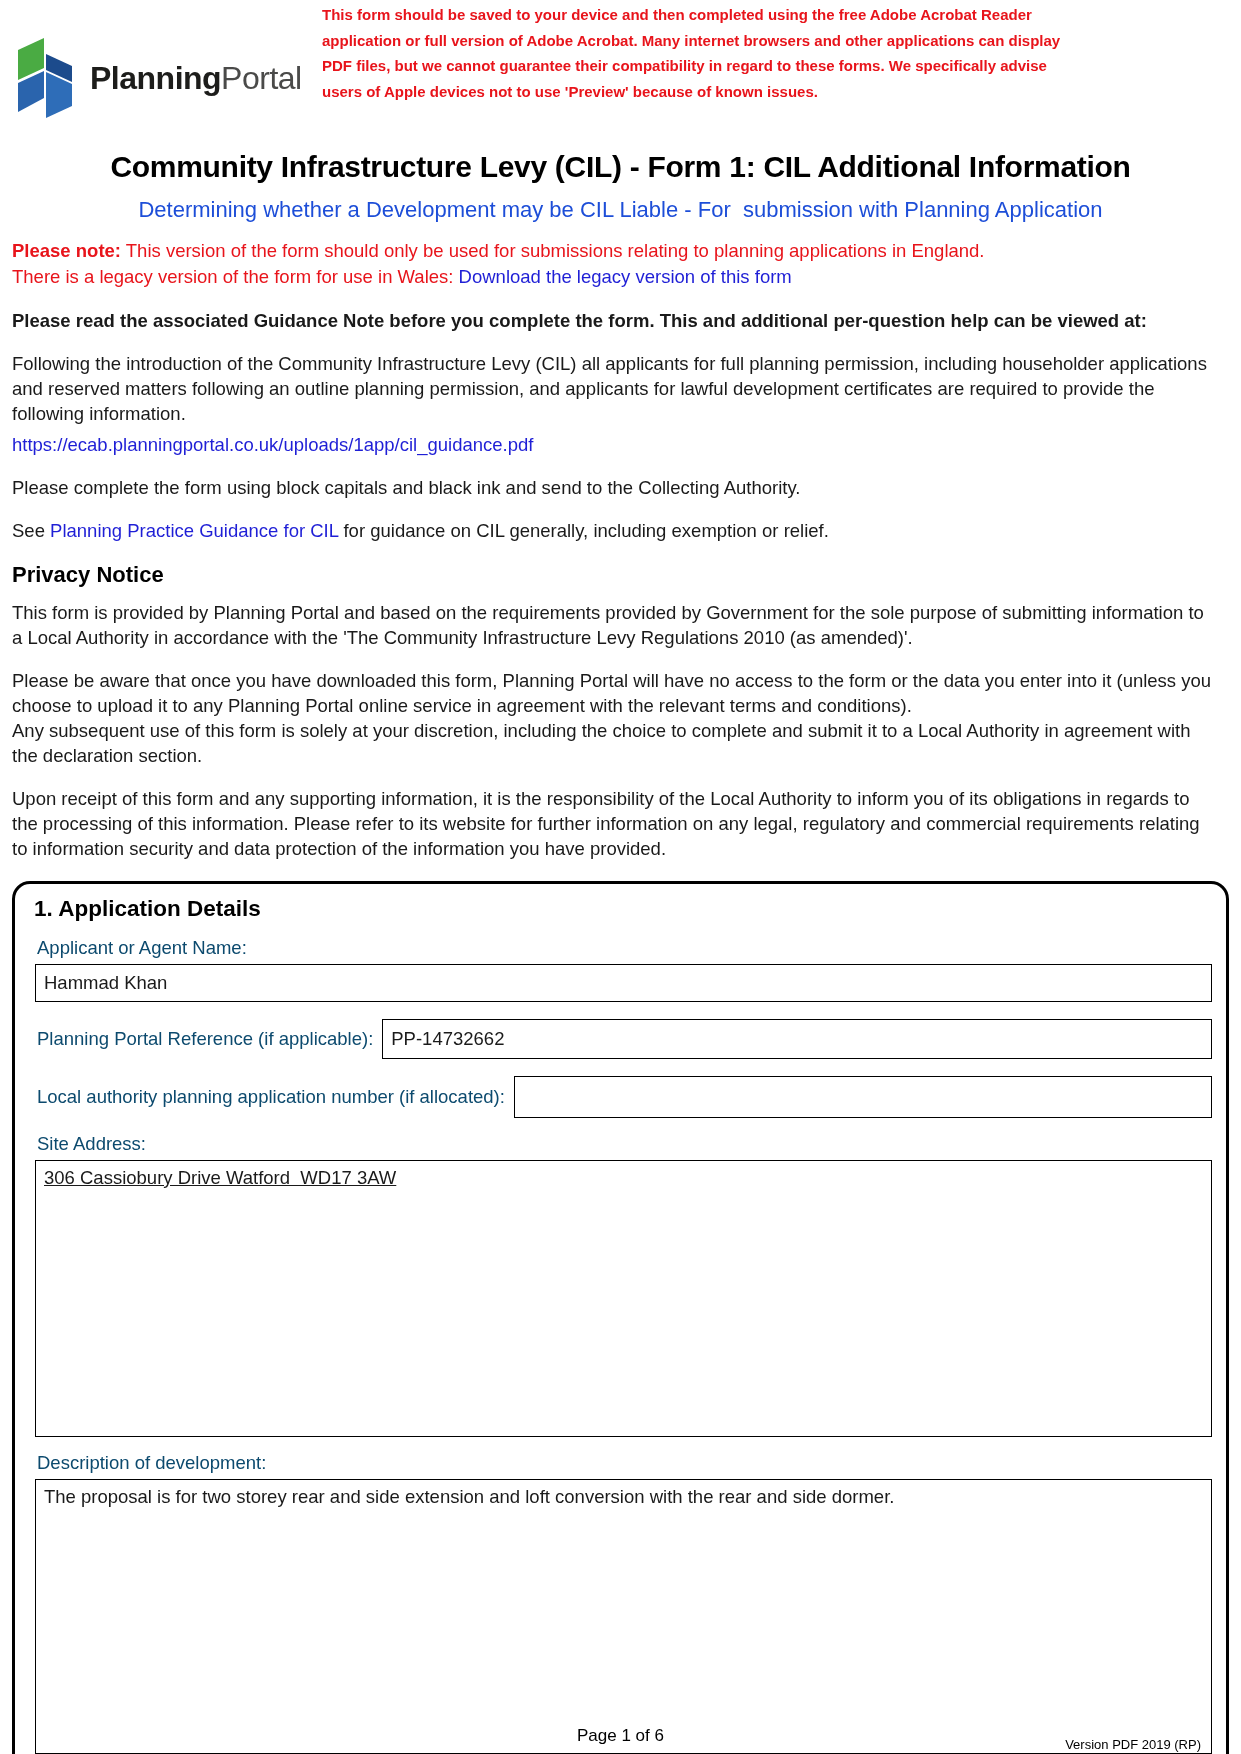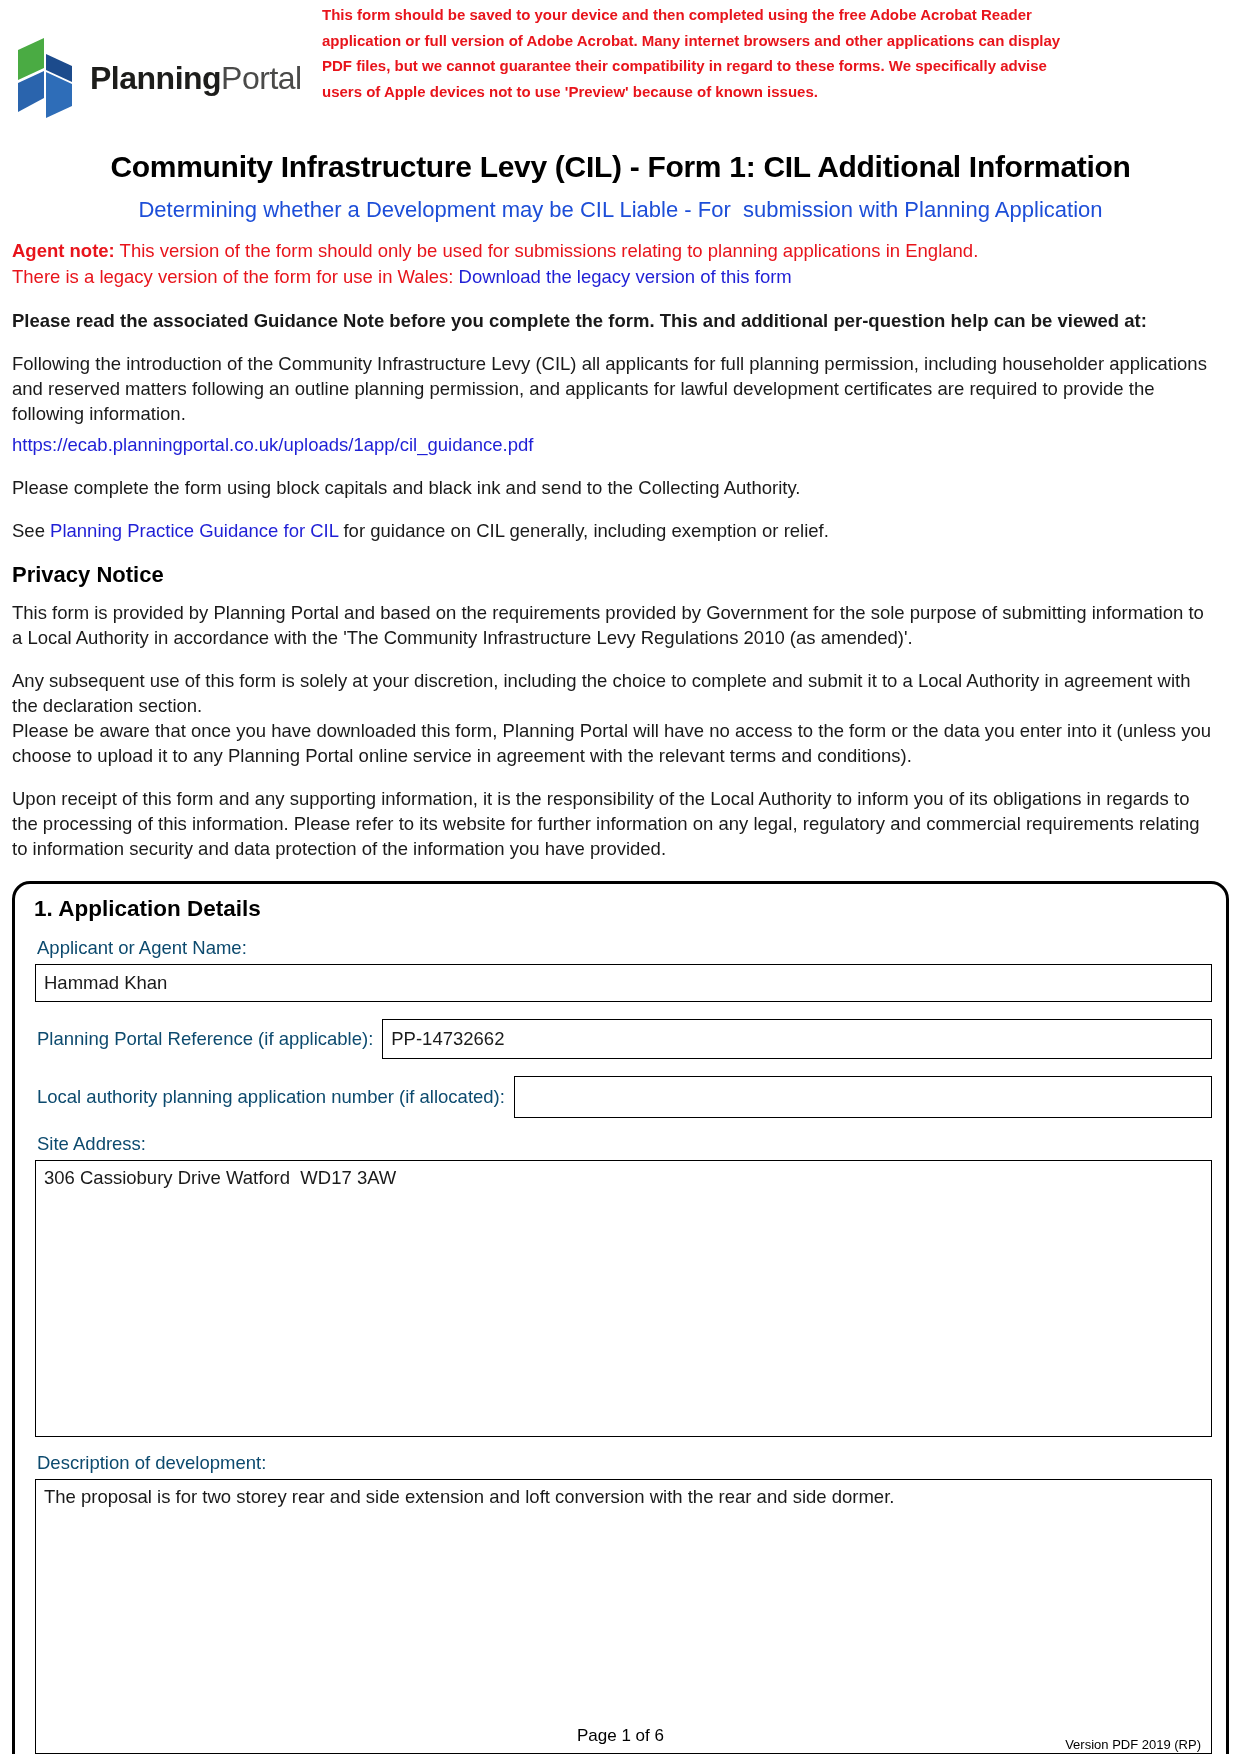--- a/index.html
+++ b/index.html
@@ -39,21 +39,21 @@
   .field-label { margin:15px 0 5px 9px; font-size:18.5px; color:#0c4a6e; }
   .input { border:1.6px solid #000; height:36px; font-size:18.5px; padding:0 8px;
            display:flex; align-items:center; background:#fff; margin-left:7px; margin-right:1px;
            white-space:pre-wrap; overflow:hidden; }
   .row { display:flex; align-items:center; margin-top:17px; }
   .row .field-label { margin:0 0 0 9px; white-space:nowrap; }
   .row .input { flex:1; margin-left:9px; height:38px; }
   .row.la .input { height:40px; }
   .textarea { border:1.6px solid #000; margin-left:7px; margin-right:1px; font-size:18.5px;
               line-height:24px; padding:5px 8px; white-space:pre-wrap; background:#fff; overflow:hidden; }
-  .textarea.site { height:265px; }
+  .textarea.site { height:265px;text-decoration:underline; }
   .textarea.desc { height:263px; }
 
   
   .footer { position:absolute; left:0; right:0; bottom:6px; height:22px; }
   .page-num { position:absolute; left:50%; transform:translateX(-50%); font-size:17px; color:#000; }
   .version { position:absolute; right:40px; top:11px; font-size:13px; color:#000; }
 </style>
 </head>
 <body>
 
@@ -69,40 +69,40 @@
       </svg>
       <div class="logo-text"><span class="logo-bold">Planning</span><span class="logo-light">Portal</span></div>
     </div>
     <p class="warning">This form should be saved to your device and then completed using the free Adobe Acrobat Reader application or full version of Adobe Acrobat. Many internet browsers and other applications can display PDF files, but we cannot guarantee their compatibility in regard to these forms. We specifically advise users of Apple devices not to use 'Preview' because of known issues.</p>
   </header>
 
   <h1 class="title">Community Infrastructure Levy (CIL) - Form 1: CIL Additional Information</h1>
   <h2 class="subtitle">Determining whether a Development may be CIL Liable - For  submission with Planning Application</h2>
 
   <div class="note">
-    <span class="red bold">Agent note:</span>
+    <span class="red bold">Please note:</span>
     <span class="red">This version of the form should only be used for submissions relating to planning applications in England.</span><br>
     <span class="red">There is a legacy version of the form for use in Wales:</span>
     <a class="link">Download the legacy version of this form</a>
   </div>
 
   <p class="body bold">Please read the associated Guidance Note before you complete the form. This and additional per-question help can be viewed at:</p>
 
   <p class="body">Following the introduction of the Community Infrastructure Levy (CIL) all applicants for full planning permission, including householder applications and reserved matters following an outline planning permission, and applicants for lawful development certificates are required to provide the following information.</p>
   <p class="body small-gap"><a class="link">https://ecab.planningportal.co.uk/uploads/1app/cil_guidance.pdf</a></p>
 
   <p class="body">Please complete the form using block capitals and black ink and send to the Collecting Authority.</p>
 
   <p class="body"><span>See</span> <a class="link">Planning Practice Guidance for CIL</a> <span>for guidance on CIL generally, including exemption or relief.</span></p>
 
   <h3 class="privacy-heading">Privacy Notice</h3>
   <p class="body tight">This form is provided by Planning Portal and based on the requirements provided by Government for the sole purpose of submitting information to a Local Authority in accordance with the 'The Community Infrastructure Levy Regulations 2010 (as amended)'.</p>
   <p class="body">
+      <span class="blk">Please be aware that once you have downloaded this form, Planning Portal will have no access to the form or the data you enter into it (unless you choose to upload it to any Planning Portal online service in agreement with the relevant terms and conditions).</span>
       <span class="blk">Any subsequent use of this form is solely at your discretion, including the choice to complete and submit it to a Local Authority in agreement with the declaration section.</span>
-      <span class="blk">Please be aware that once you have downloaded this form, Planning Portal will have no access to the form or the data you enter into it (unless you choose to upload it to any Planning Portal online service in agreement with the relevant terms and conditions).</span>
     </p>
   <p class="body">Upon receipt of this form and any supporting information, it is the responsibility of the Local Authority to inform you of its obligations in regards to the processing of this information. Please refer to its website for further information on any legal, regulatory and commercial requirements relating to information security and data protection of the information you have provided.</p>
 
   <section class="app-box">
     <h3 class="section-heading">1. Application Details</h3>
 
     <div class="field-label">Applicant or Agent Name:</div>
     <div class="input">Hammad Khan</div>
 
     <div class="row">

